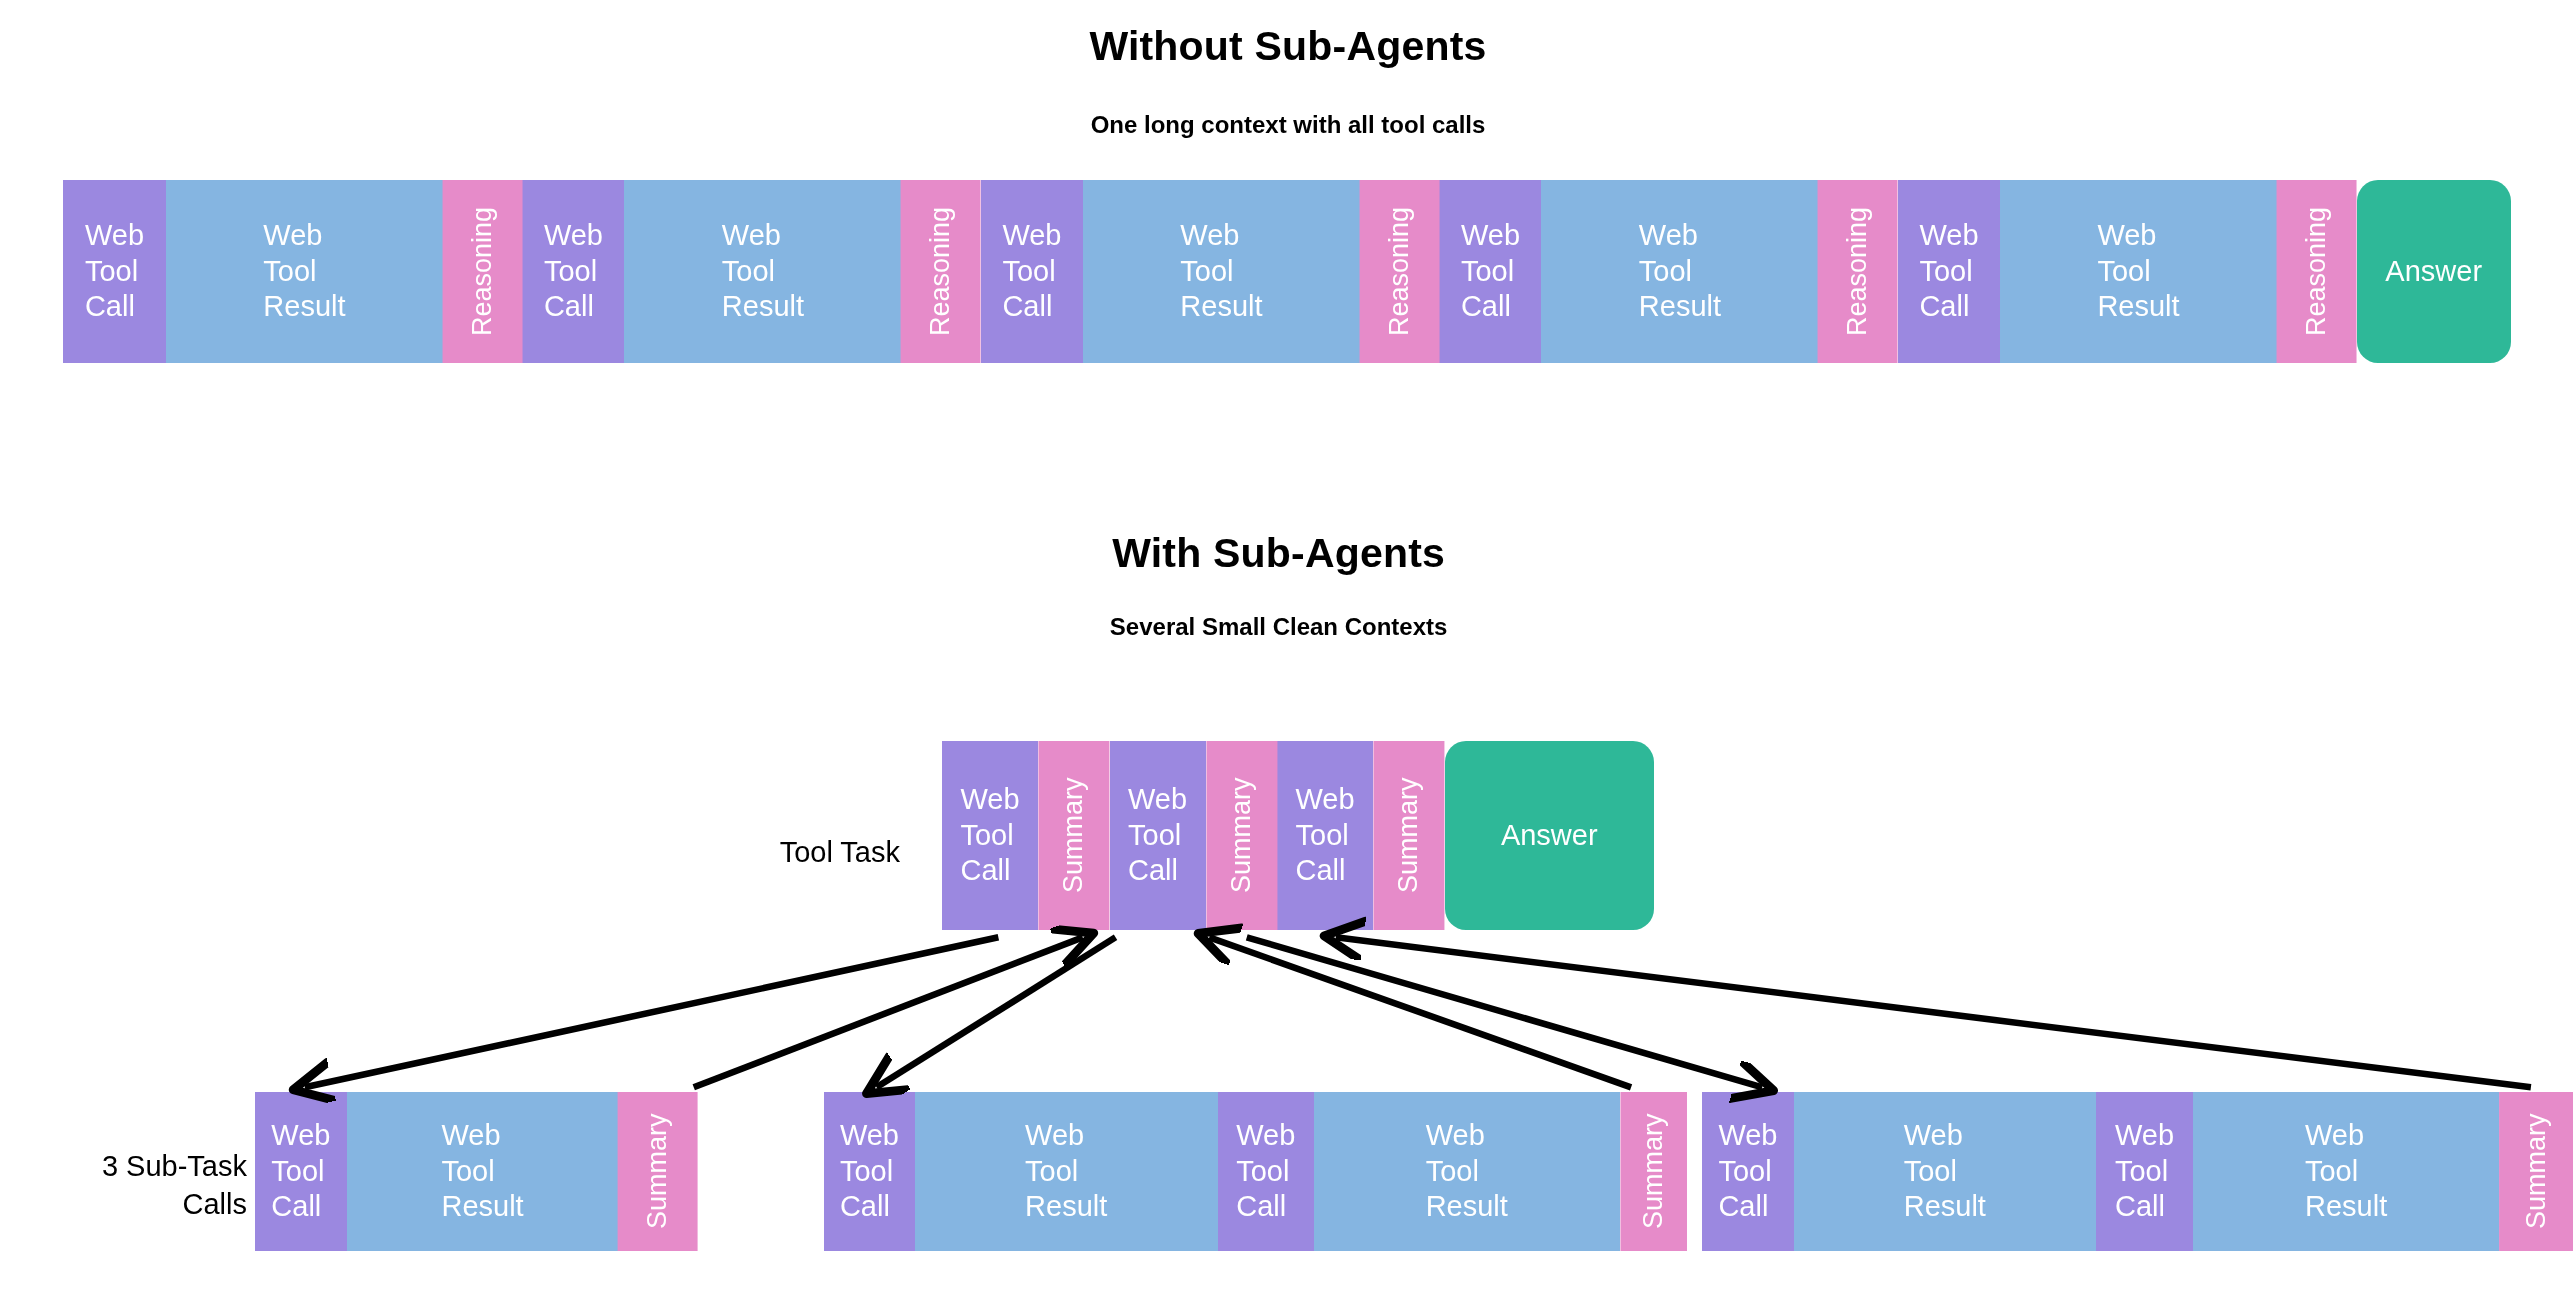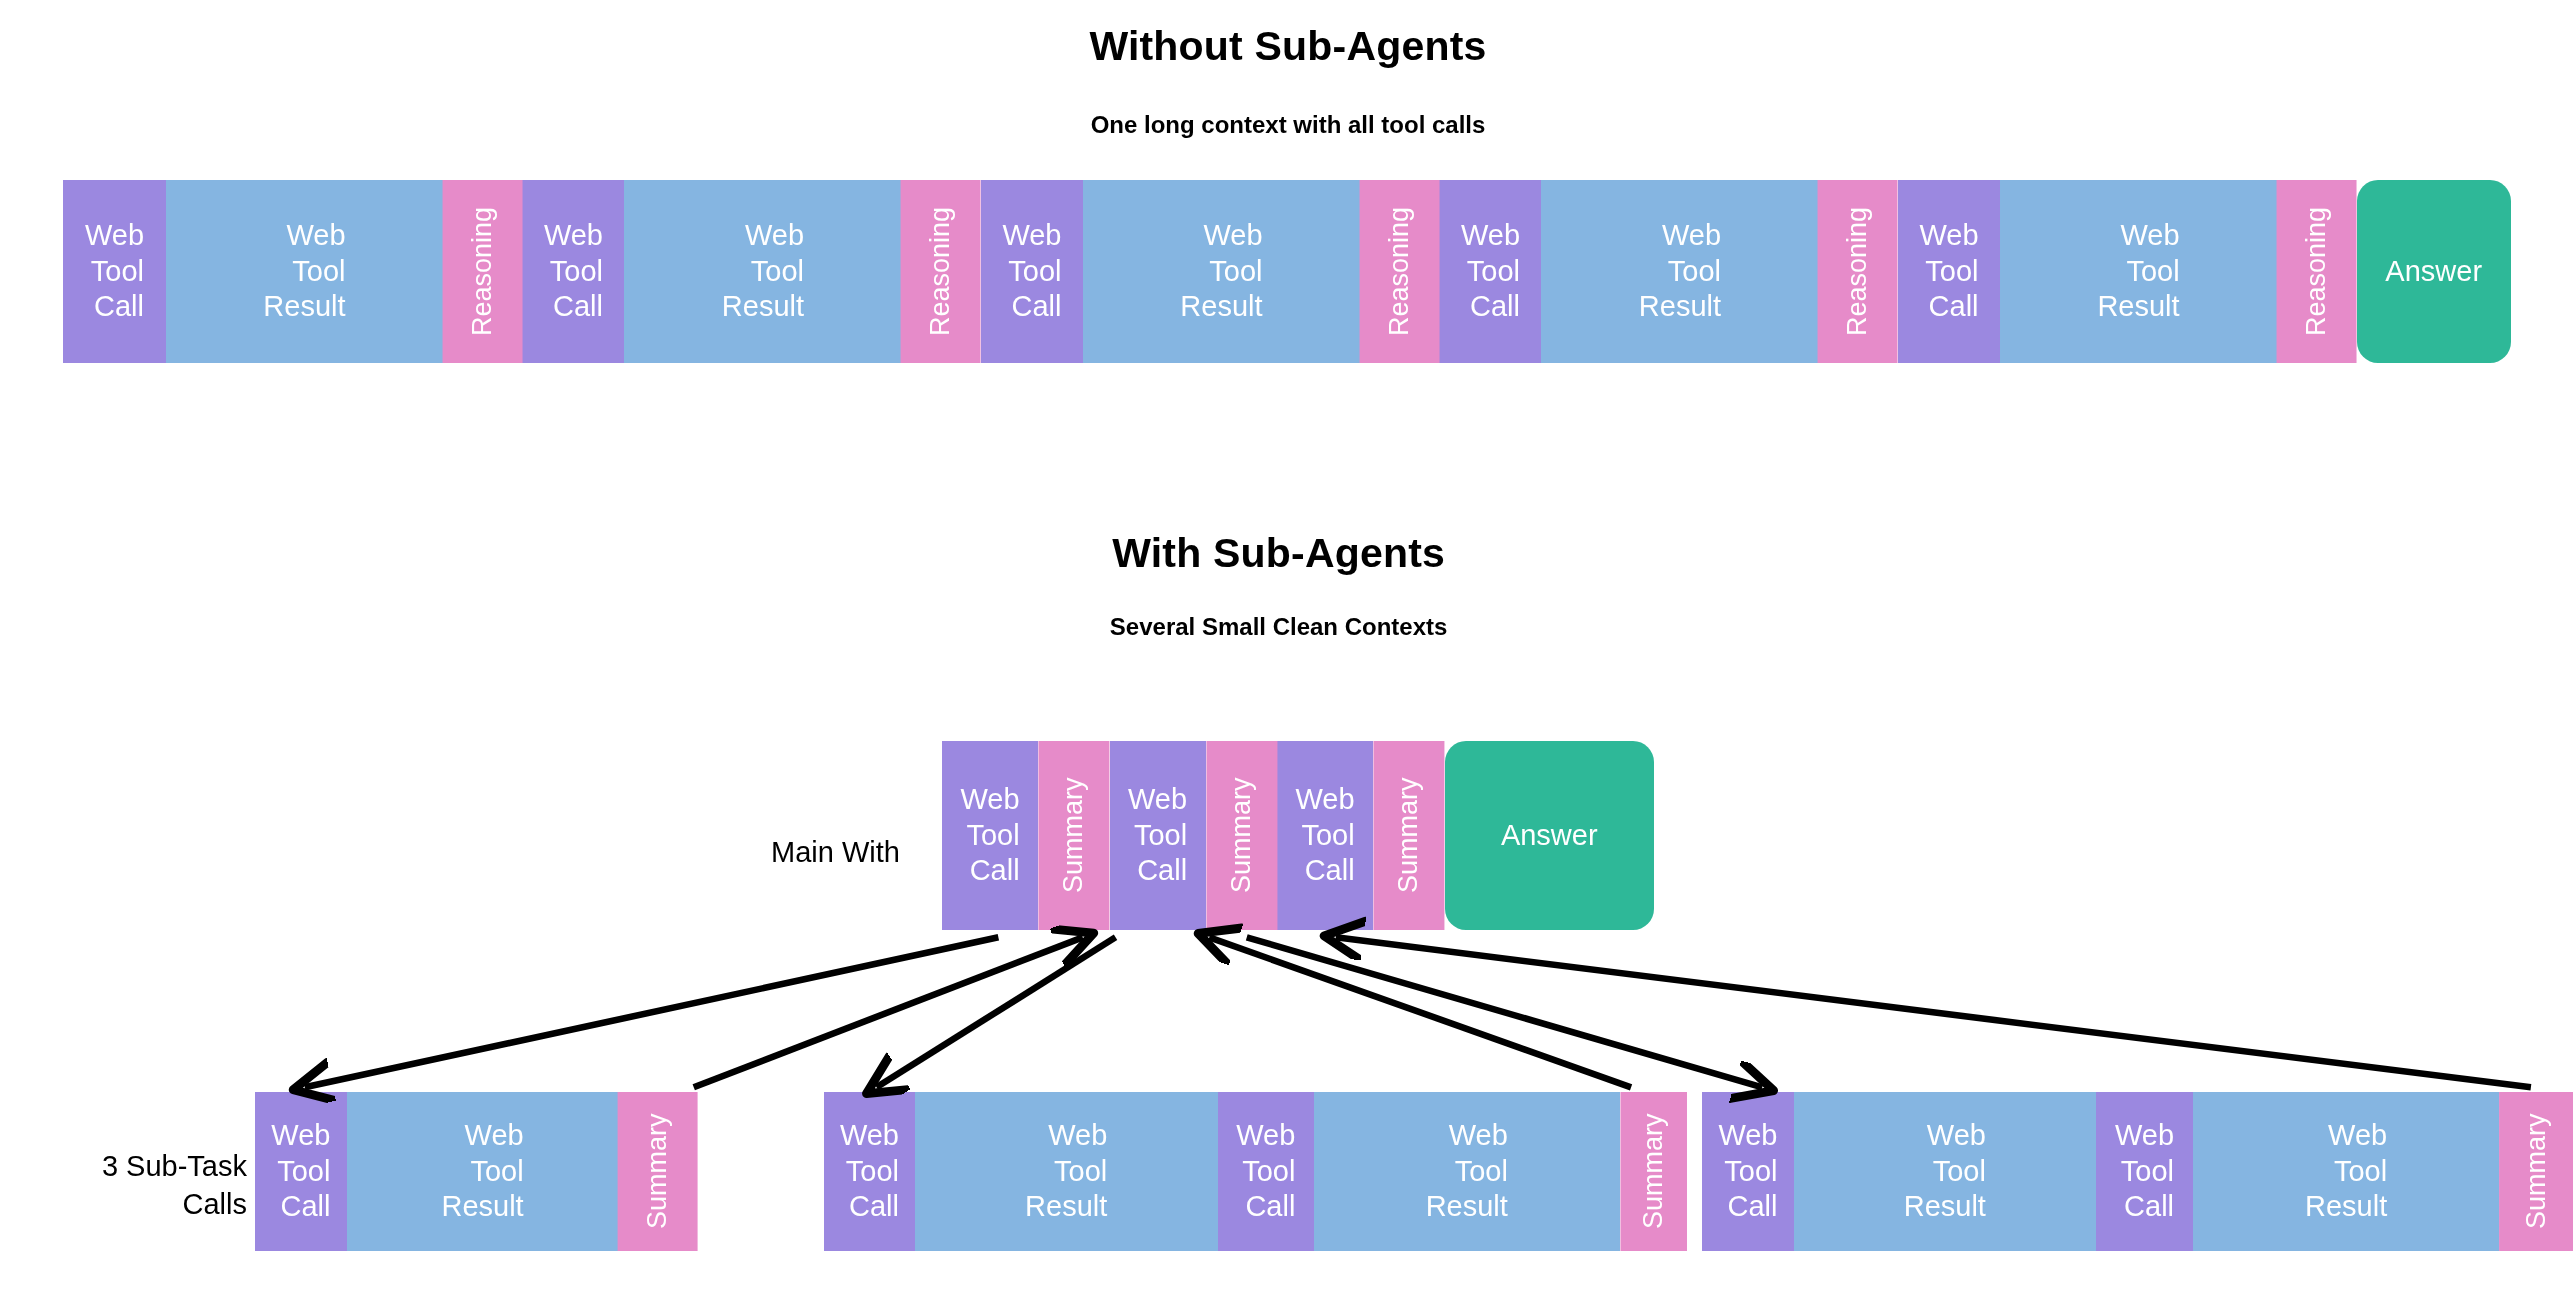--- a/index.html
+++ b/index.html
@@ -45,21 +45,21 @@
     display: flex;
     align-items: stretch;
     overflow: hidden;
   }
   .seg {
     display: flex;
     align-items: center;
     justify-content: center;
     color: #ffffff;
     box-sizing: border-box;
-    text-align: right;
+    text-align: left;
   }
   .seg .seg-label {
     display: block;
     line-height: 1.22;
     white-space: pre-line;
     font-size: 29px;
     color: #ffffff;
   }
   .seg.vertical {
     writing-mode: vertical-rl;
@@ -172,21 +172,21 @@
     </div>
     <div class="seg c-answer" style="flex: 0 0 6.30734%;">
       <span class="seg-label">Answer</span>
     </div>
   </div>
 
 <div class="title" id="title-with">With Sub-Agents</div>
 
 <div class="subtitle" id="subtitle-with">Several Small Clean Contexts</div>
 
-<div class="side-label" id="label-main-task">Main With</div>
+<div class="side-label" id="label-main-task">Tool Task</div>
 
 <div class="bar" id="main-timeline" style="left:942px; top:741px; width:712px; height:189px;">
     <div class="seg c-call" style="flex: 0 0 13.4948%;">
       <span class="seg-label">Web
 Tool
 Call</span>
     </div>
     <div class="seg c-summary vertical" style="flex: 0 0 10.0346%;">
       <span class="seg-label">Summary</span>
     </div>

